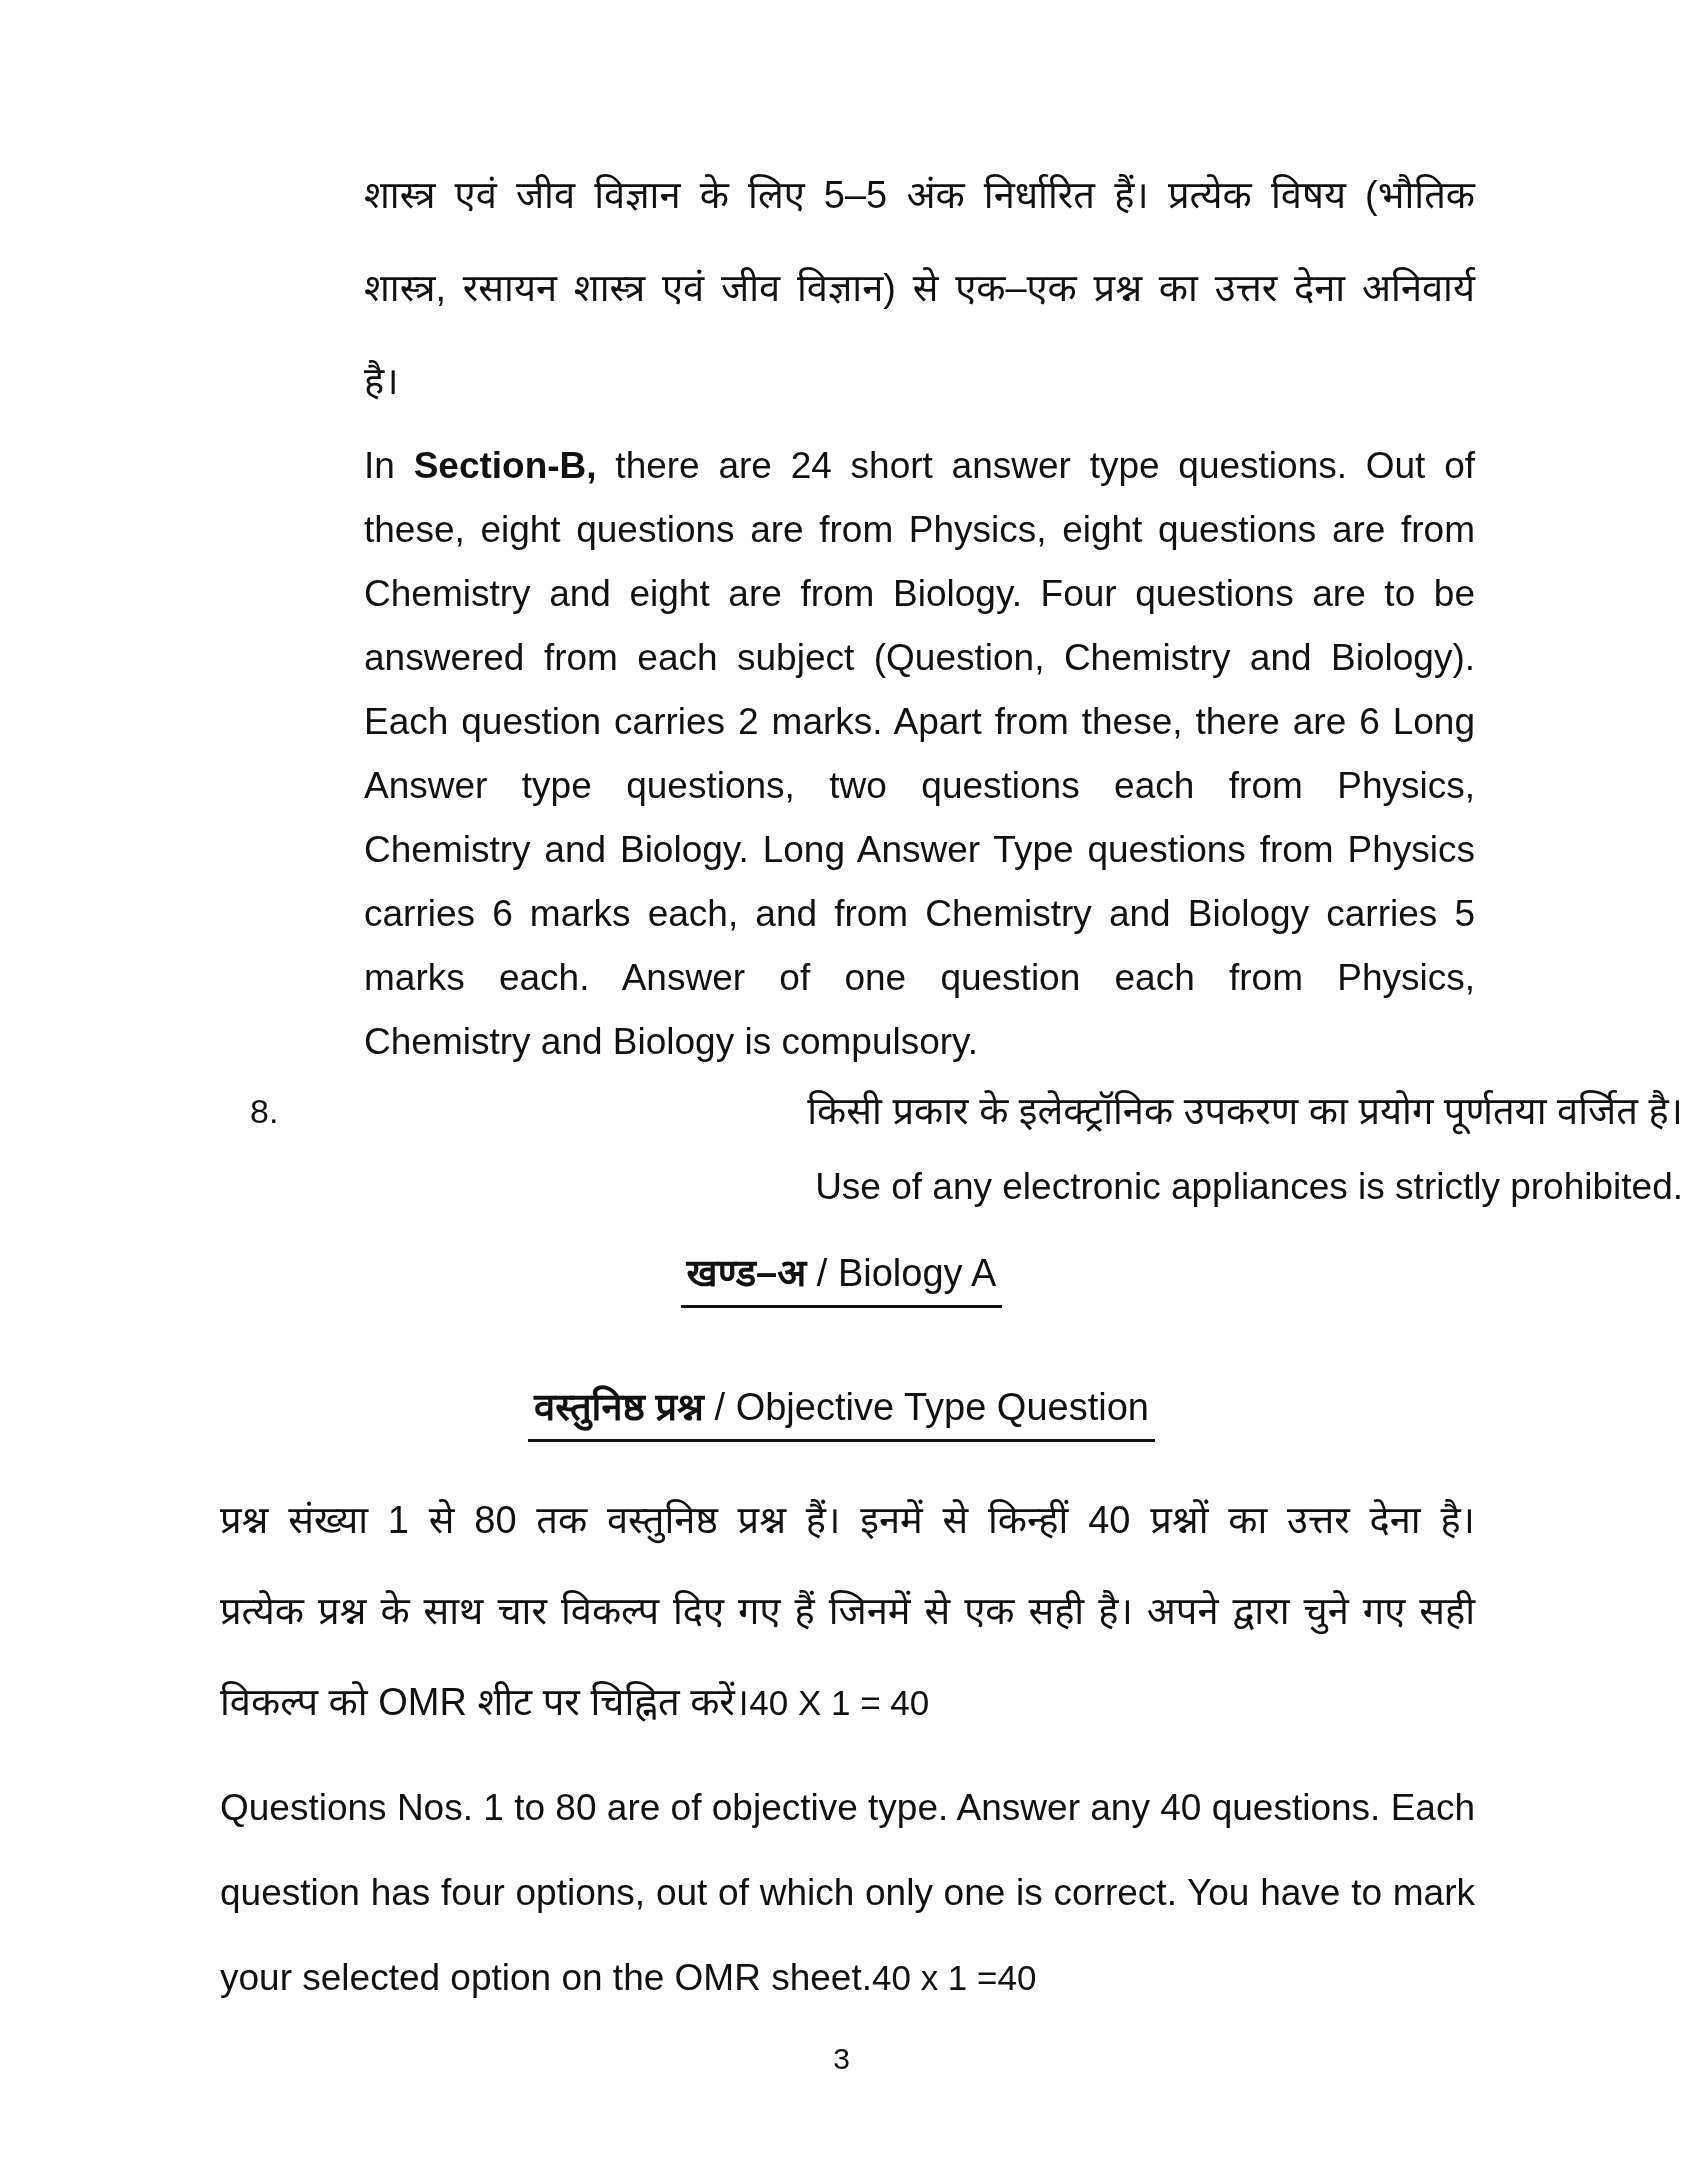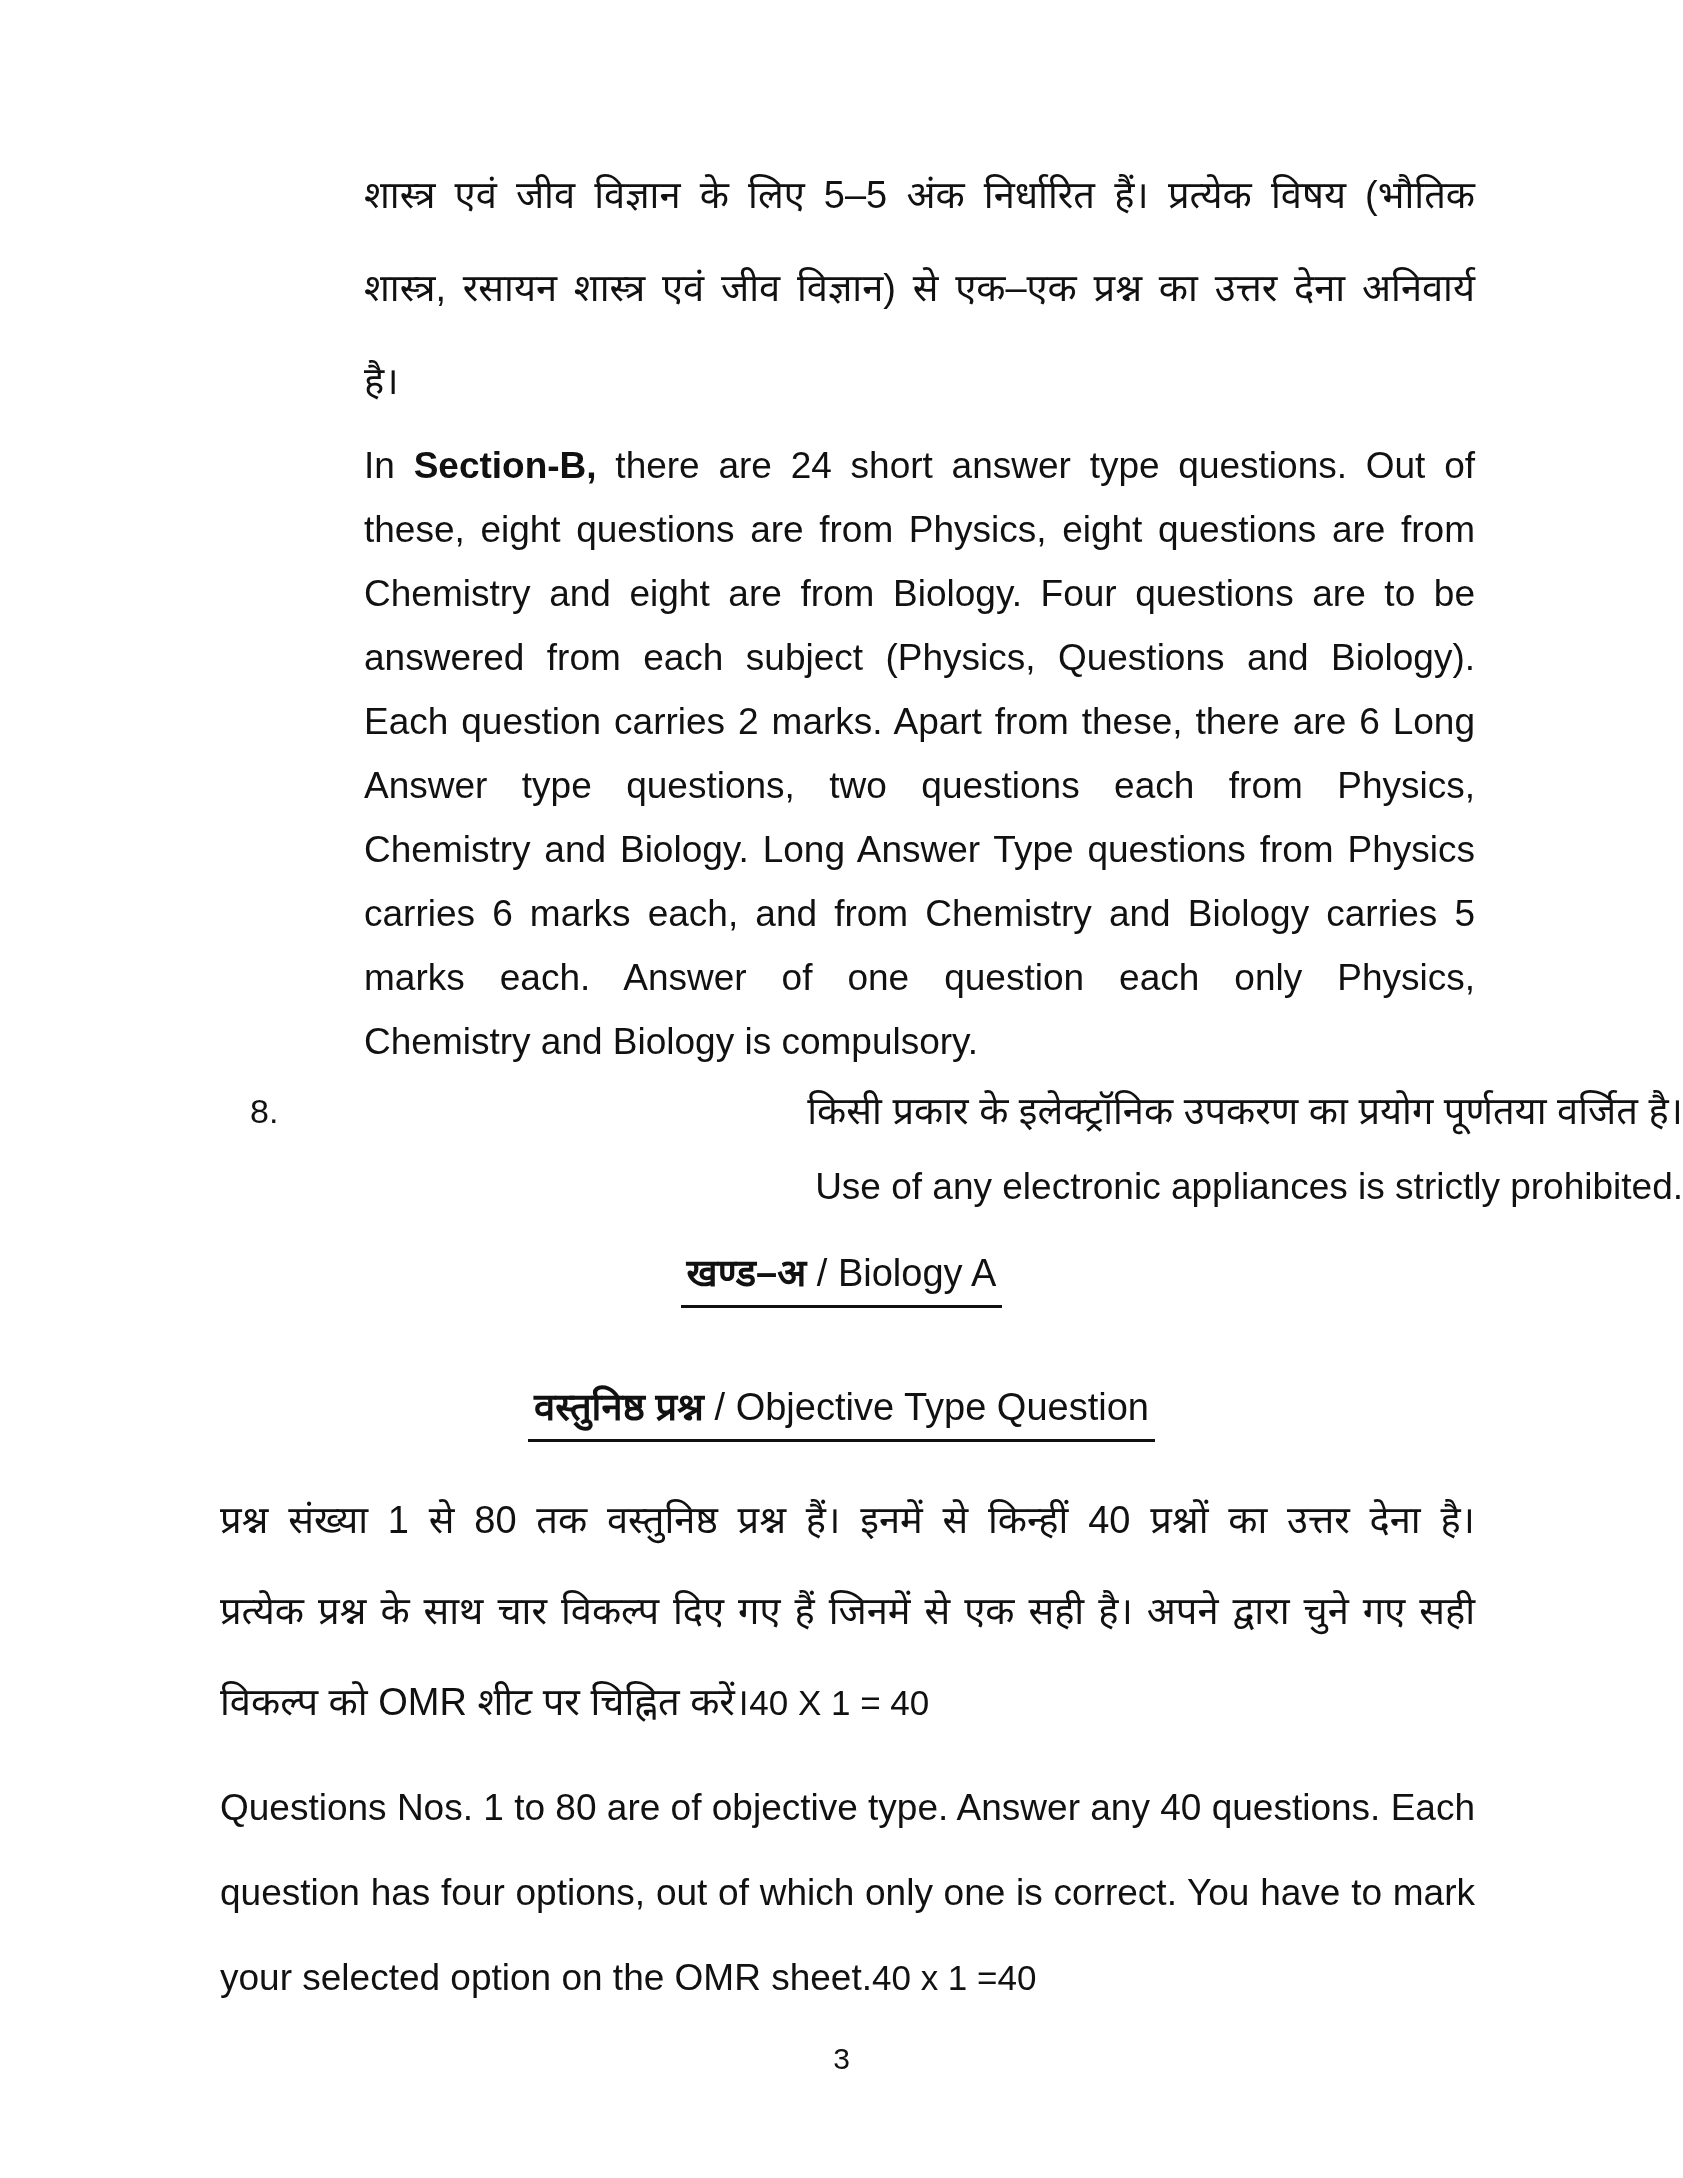--- a/index.html
+++ b/index.html
@@ -101,26 +101,26 @@
   <div class="indent-block intro-hindi">
     <div class="line hin justify">शास्त्र एवं जीव विज्ञान के लिए 5–5 अंक निर्धारित हैं। प्रत्येक विषय (भौतिक</div>
     <div class="line hin justify">शास्त्र, रसायन शास्त्र एवं जीव विज्ञान) से एक–एक प्रश्न का उत्तर देना अनिवार्य</div>
     <div class="line hin">है।</div>
   </div>
 
   <div class="indent-block section-b">
     <div class="line eng justify"><span>In </span><b>Section-B,</b><span> there are 24 short answer type questions. Out of</span></div>
     <div class="line eng justify">these, eight questions are from Physics, eight questions are from</div>
     <div class="line eng justify">Chemistry and eight are from Biology. Four questions are to be</div>
-    <div class="line eng justify">answered from each subject (Physics, Questions and Biology).</div>
+    <div class="line eng justify">answered from each subject (Question, Chemistry and Biology).</div>
     <div class="line eng justify">Each question carries 2 marks. Apart from these, there are 6 Long</div>
     <div class="line eng justify">Answer type questions, two questions each from Physics,</div>
     <div class="line eng justify">Chemistry and Biology. Long Answer Type questions from Physics</div>
     <div class="line eng justify">carries 6 marks each, and from Chemistry and Biology carries 5</div>
-    <div class="line eng justify">marks each. Answer of one question each only Physics,</div>
+    <div class="line eng justify">marks each. Answer of one question each from Physics,</div>
     <div class="line eng">Chemistry and Biology is compulsory.</div>
   </div>
 
   <div class="item8">
     <div class="num">8.</div>
     <div class="item-body">
       <div class="line hin">किसी प्रकार के इलेक्ट्रॉनिक उपकरण का प्रयोग पूर्णतया वर्जित है।</div>
       <div class="line eng">Use of any electronic appliances is strictly prohibited.</div>
     </div>
   </div>

